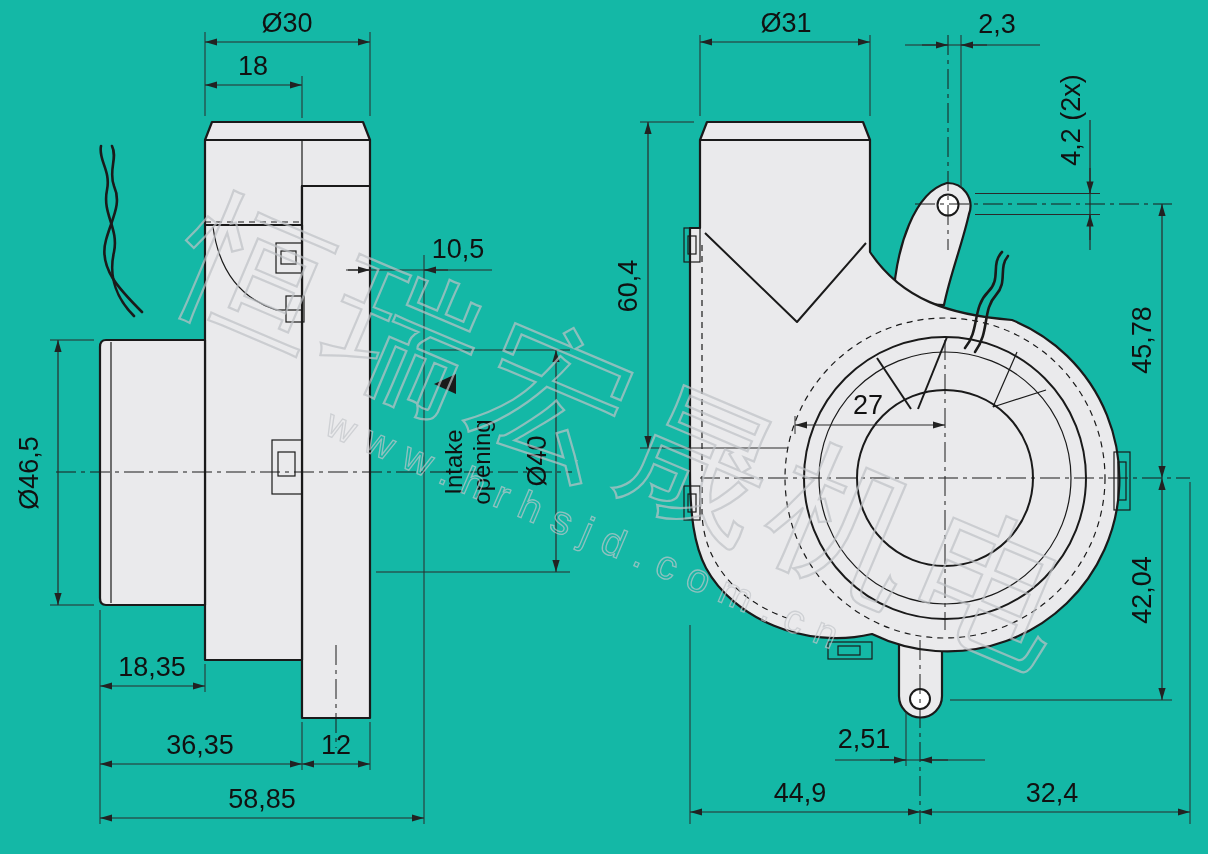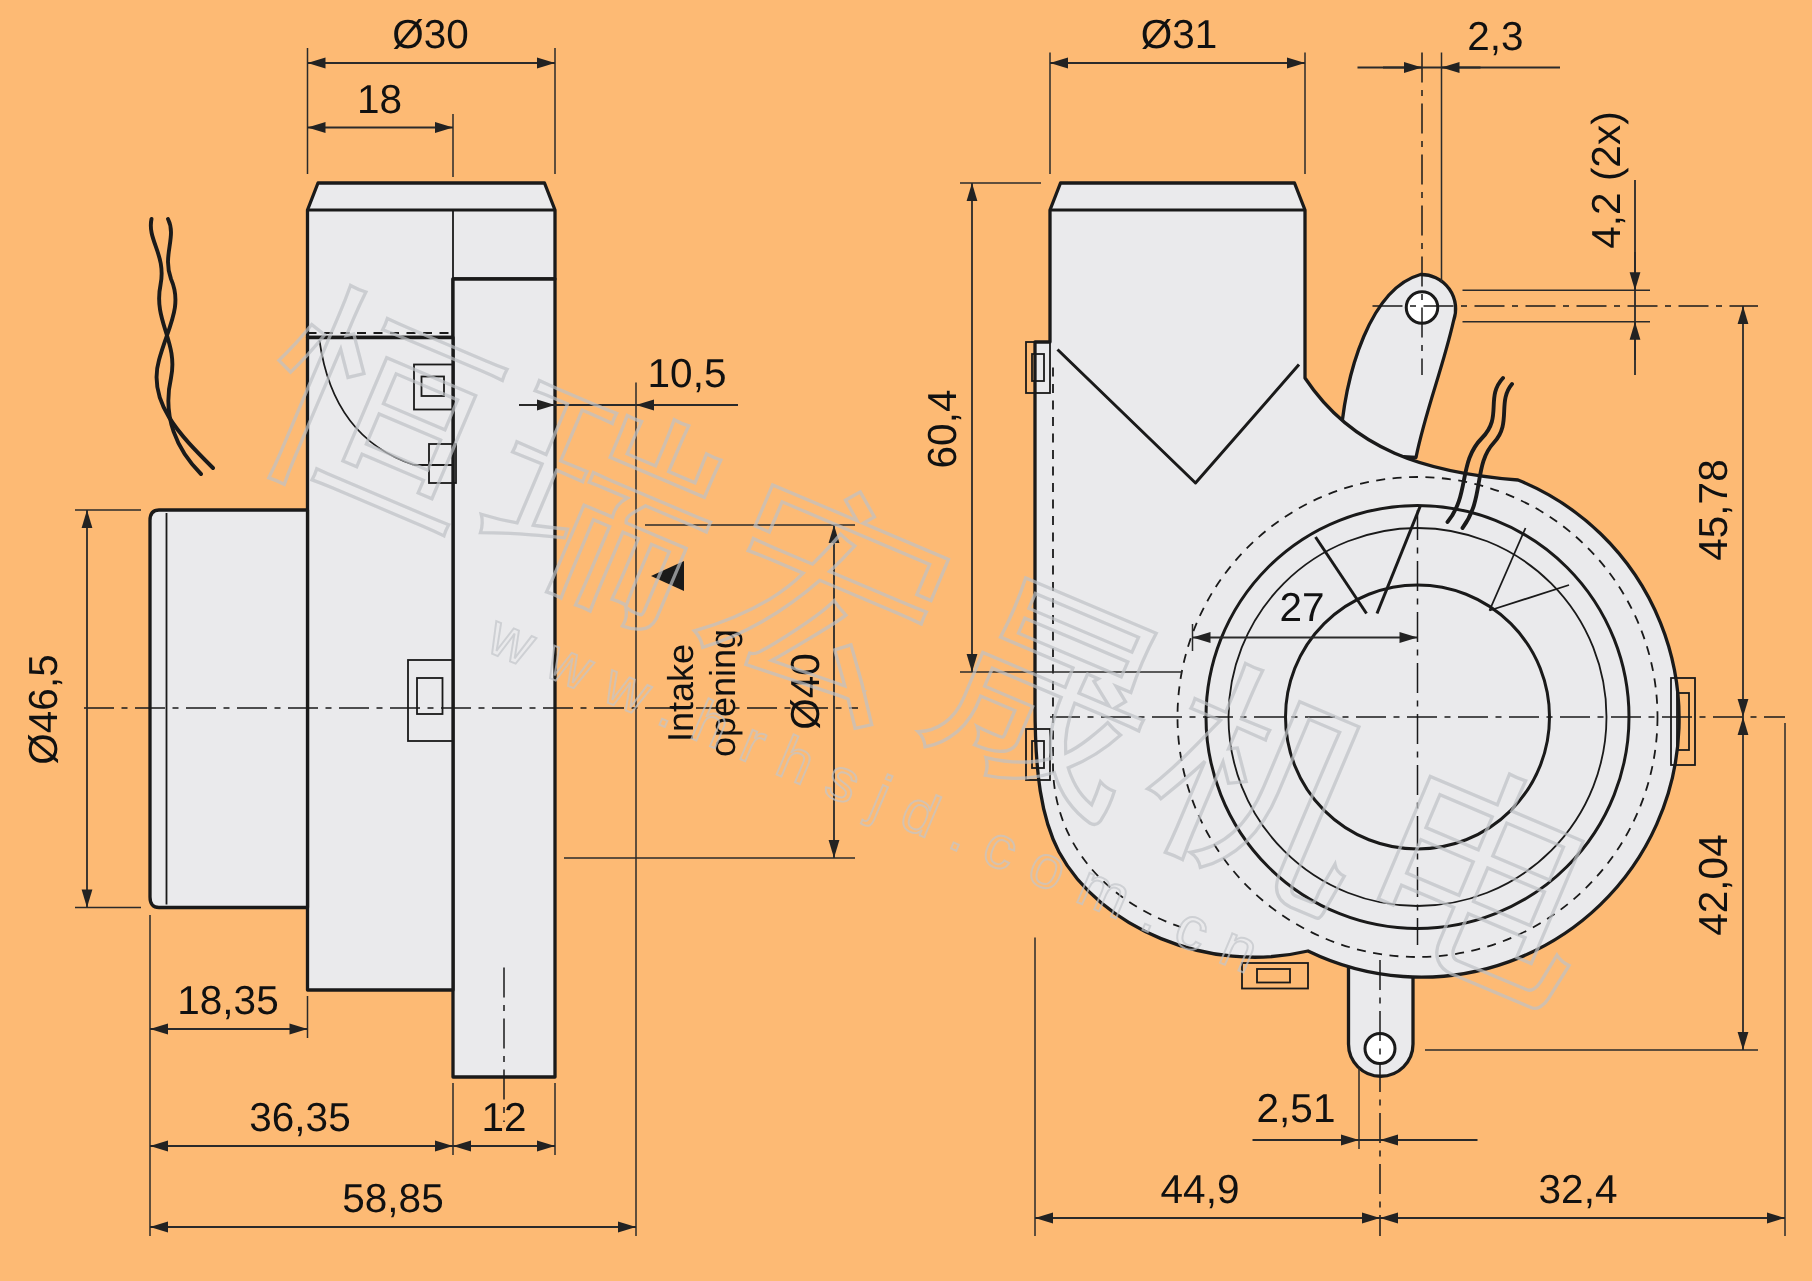--- a/index.html
+++ b/index.html
@@ -1,16 +1,16 @@
 <!DOCTYPE html>
 <html><head>
 <meta charset="utf-8">
 <style>
   html,body{margin:0;padding:0;background:#ffffff;}
-  .page{position:relative;width:1208px;height:854px;background:#fdba74;overflow:hidden;
+  .page{position:relative;width:1208px;height:854px;background:#14b8a6;overflow:hidden;
         font-family:"Liberation Sans","DejaVu Sans",sans-serif;}
   svg{display:block;}
   .part{fill:#eaeaec;stroke:#1a1a1a;stroke-width:2.2;stroke-linejoin:round;}
   .edge{fill:none;stroke:#1a1a1a;stroke-width:2;stroke-linejoin:round;}
   .thin{fill:none;stroke:#1a1a1a;stroke-width:1.2;}
   .hidden{fill:none;stroke:#1a1a1a;stroke-width:1.2;stroke-dasharray:6 5;}
   .center{fill:none;stroke:#1a1a1a;stroke-width:1;stroke-dasharray:20 5 4 5;}
   .ext{stroke:#2a2a2a;stroke-width:1;fill:none;}
   .dim{stroke:#2a2a2a;stroke-width:1.2;fill:none;}
   .dim-text{font-size:27px;fill:#111;}

